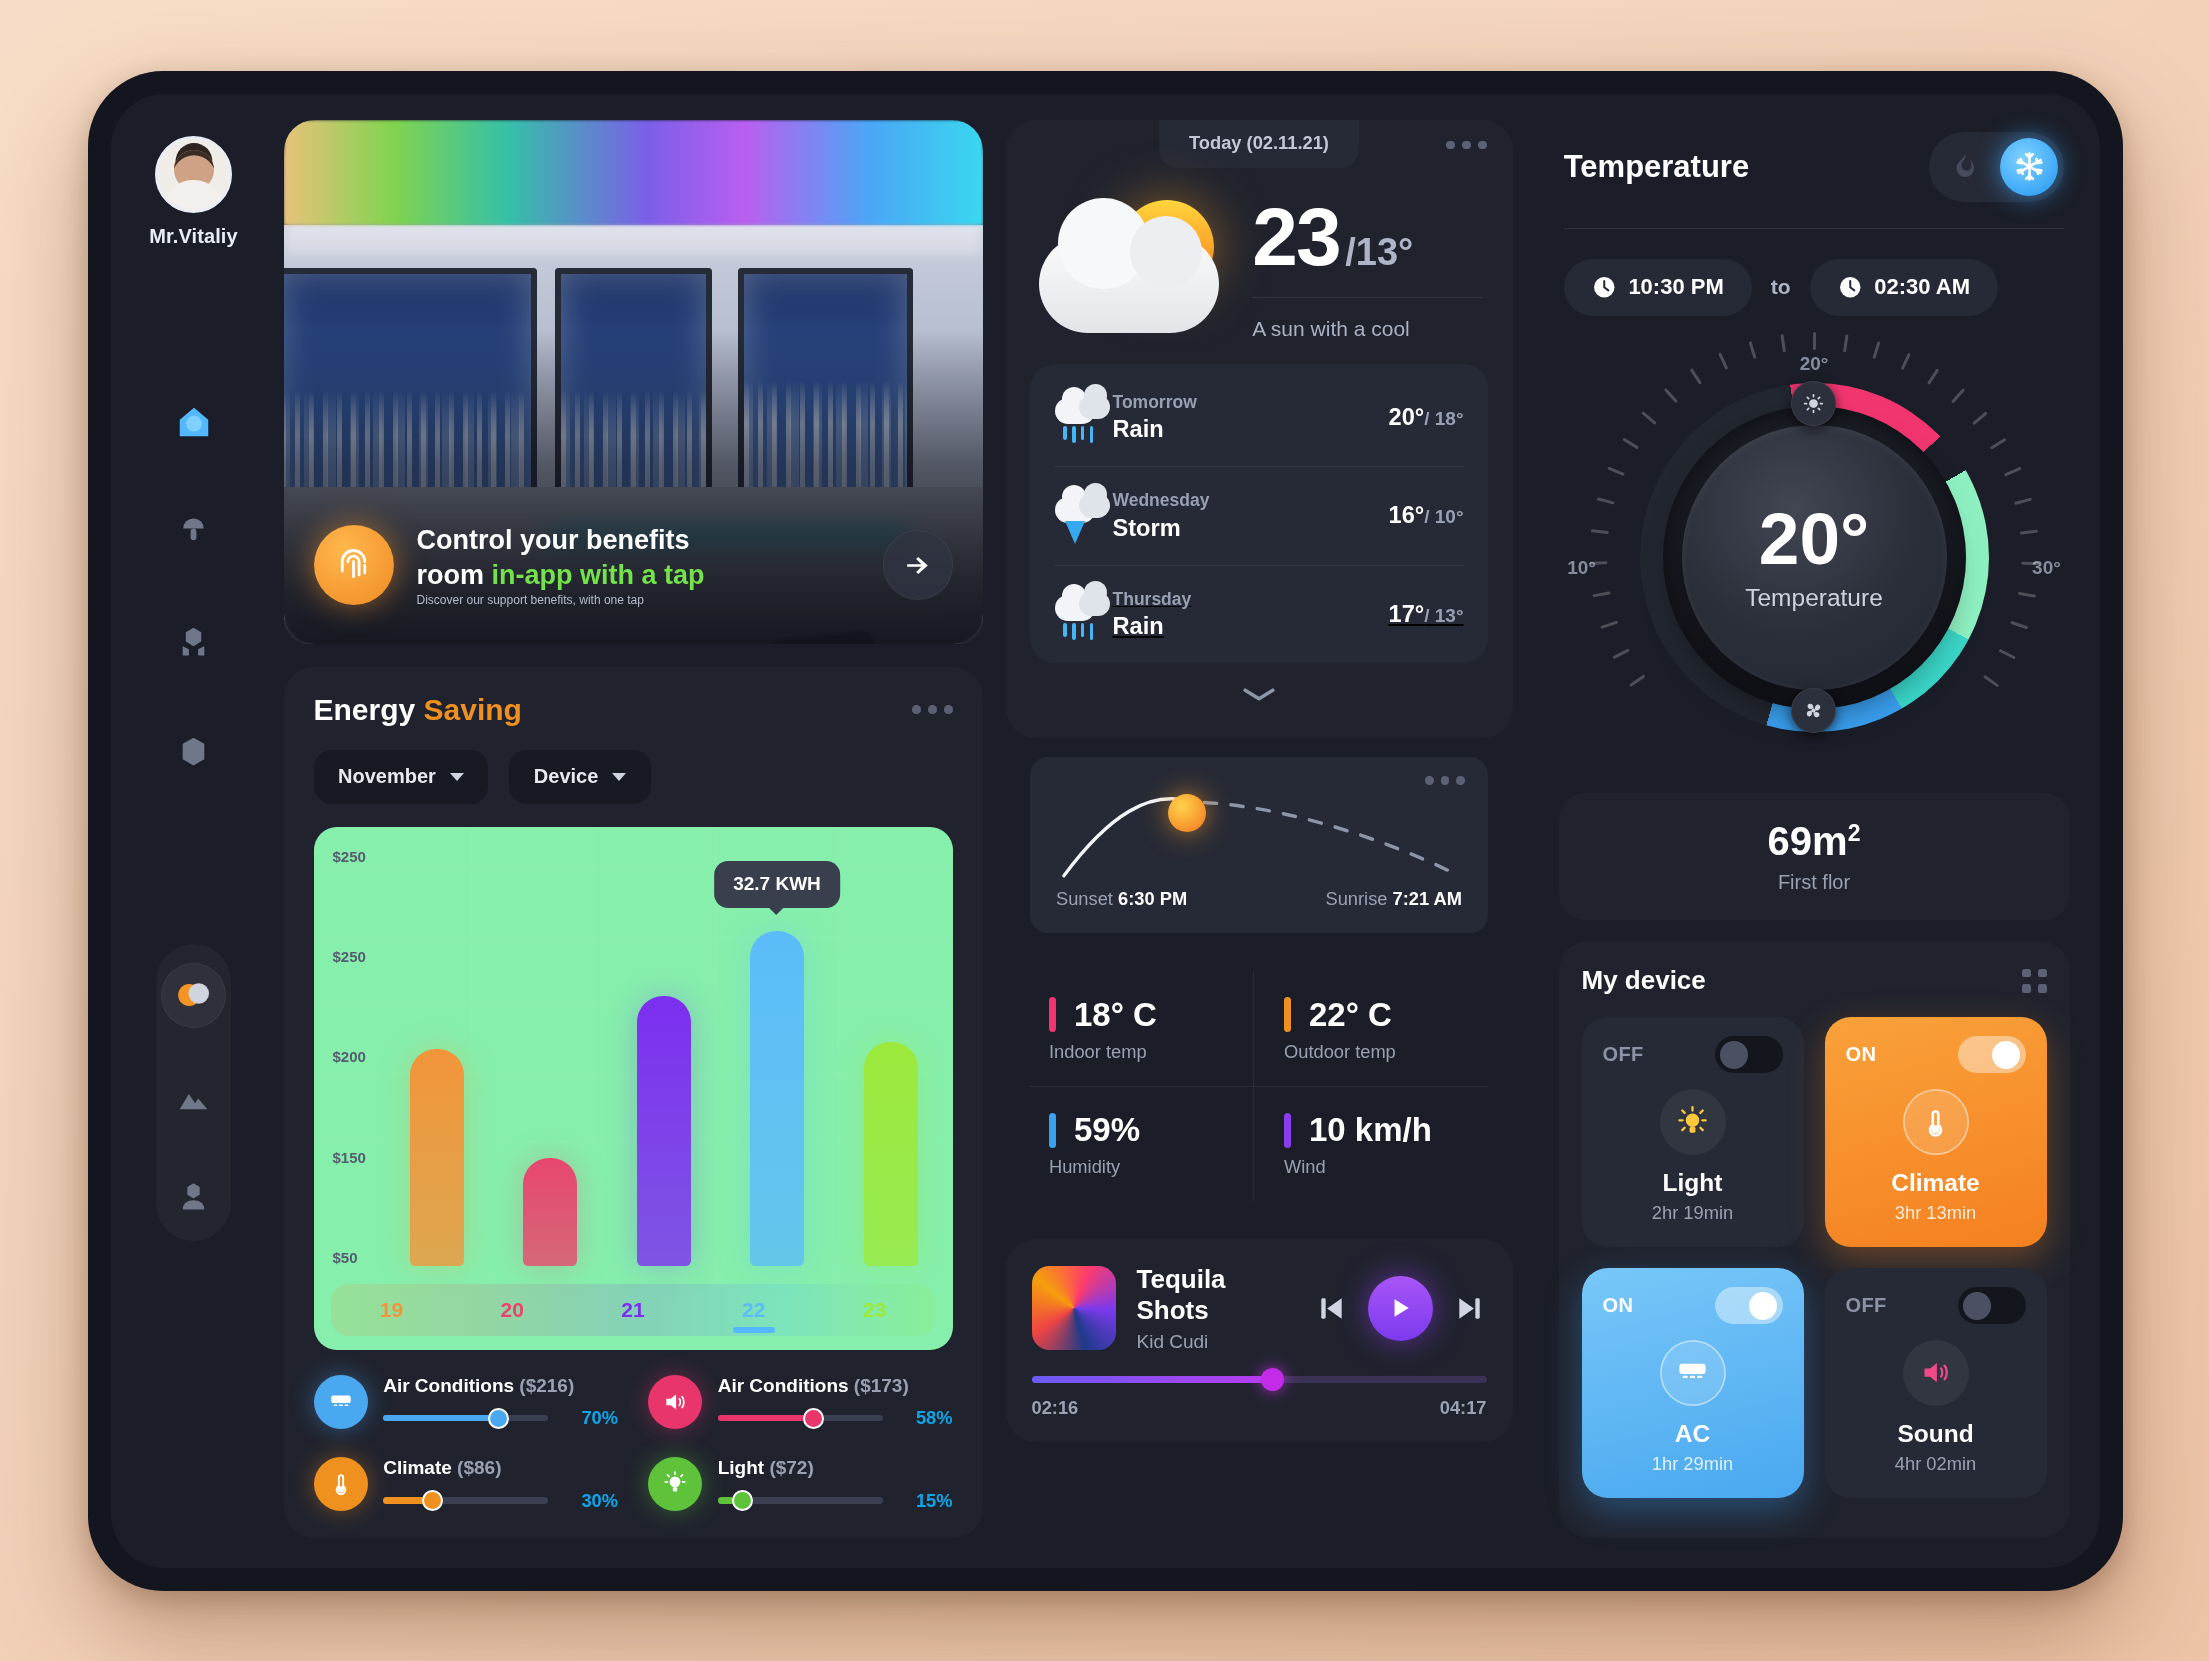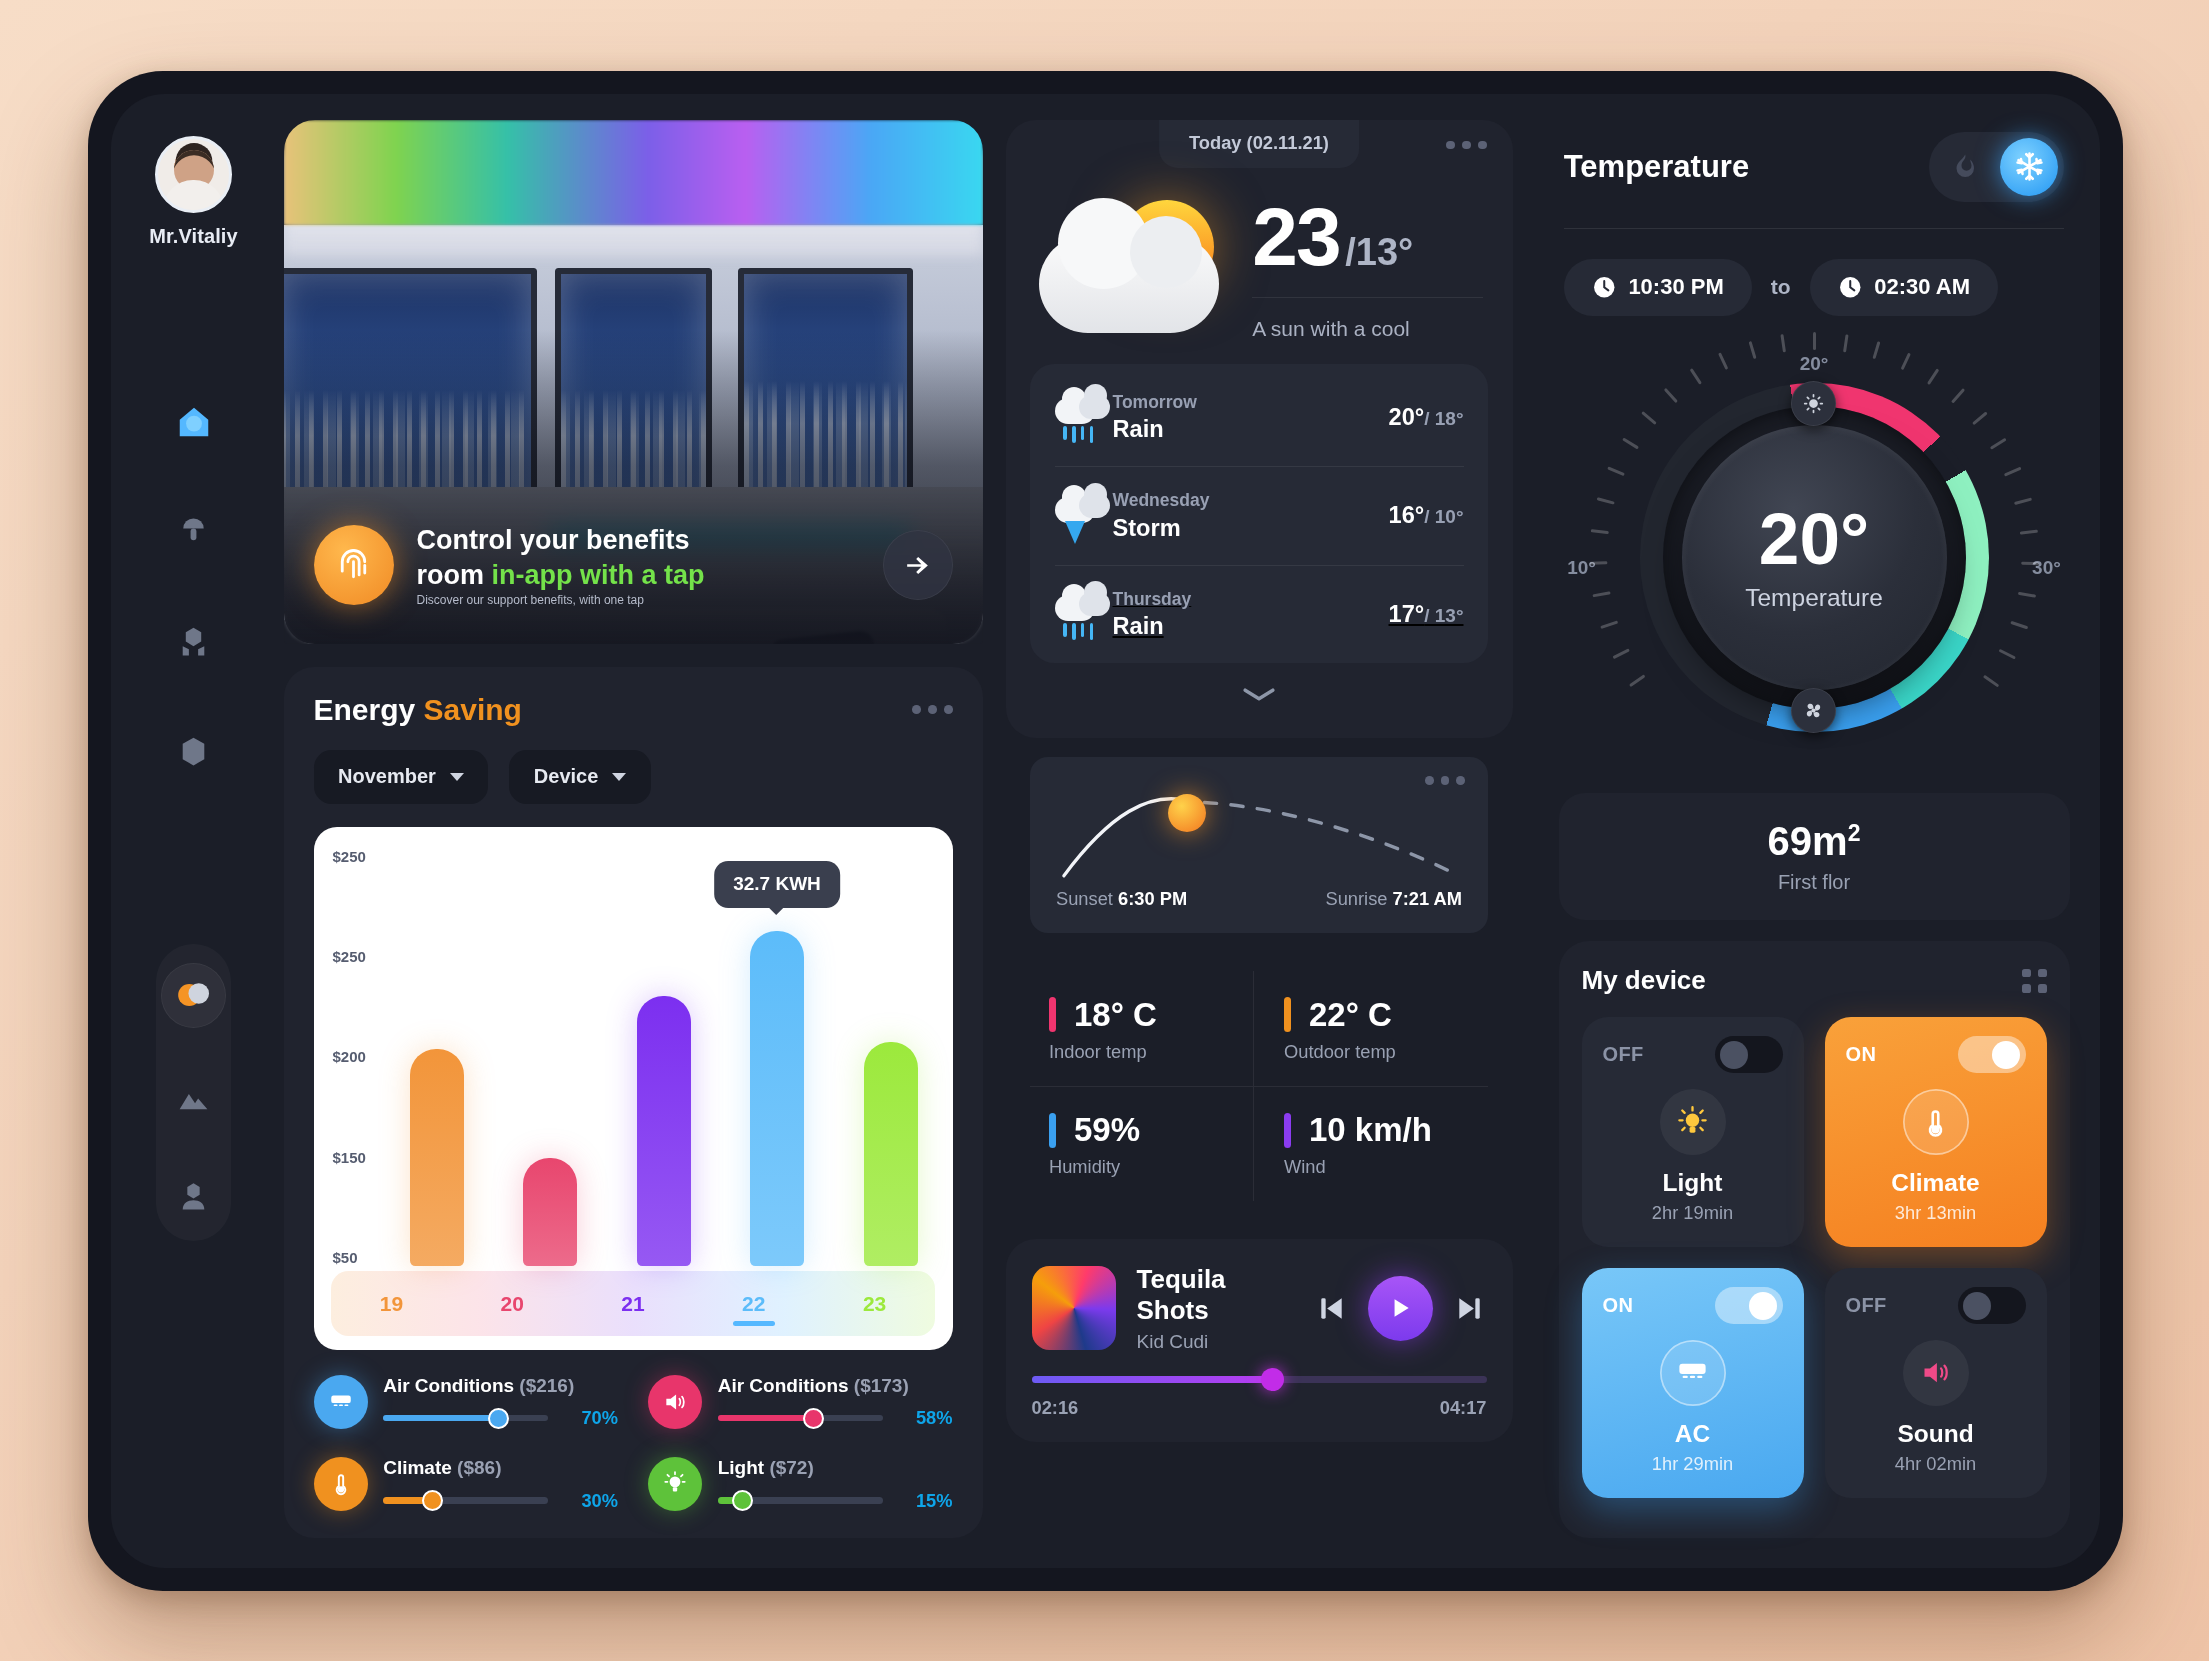--- a/index.html
+++ b/index.html
@@ -157,40 +157,40 @@
   .filters { display:flex; gap:21px; margin-top:23px; }
   .chip {
     height:54px; padding:0 24.5px; border-radius:17.5px; background:#171a23;
     display:flex; align-items:center; gap:14px; color:#e7eaf1; font-size:20px; font-weight:700;
     cursor:pointer;
   }
   .chev { width:0;height:0;border-left:7.9px solid transparent;border-right:7.9px solid transparent;border-top:8.7px solid #cfd4e0; }
 
   .chart-wrap {
     margin-top:23px; flex:1; border-radius:23px;
-    background:#ffffff; position:relative; padding:24.5px 23px 0 23px; overflow:hidden;
+    background:#86efac; position:relative; padding:24.5px 23px 0 23px; overflow:hidden;
   }
   .grid-lines { position:absolute; inset:0; }
   .grid-lines .h { position:absolute; left:0; right:0; height:0.9px; background:rgba(255,255,255,.045); }
   .grid-lines .v { position:absolute; top:0; bottom:65px; width:0.9px; background:rgba(255,255,255,.04); }
   .yax { position:absolute; left:19px; top:21px; bottom:84px; display:flex; flex-direction:column; justify-content:space-between; }
   .yax span { font-size:15px; color:#565d70; font-weight:600; }
   .bars {
     position:absolute; left:96px; right:35px; top:35px; bottom:84px;
     display:flex; align-items:flex-end; justify-content:space-between;
   }
   .bar { width:54px; border-radius:26px 26px 5.2px 5.2px; position:relative; }
   .tooltip {
     position:absolute; bottom:calc(100% + 23px); left:50%; transform:translateX(-50%);
     background:#3a3f4e; color:#fff; font-size:19px; font-weight:700;
     padding:12.2px 19px; border-radius:14px; white-space:nowrap;
   }
   .tooltip::after { content:''; position:absolute; left:50%; top:100%; margin-left:-7.9px; border:7.9px solid transparent; border-top-color:#3a3f4e; }
   .xaxis {
-    position:absolute; left:17.5px; right:17.5px; bottom:14px; height:65px; border-radius:17.5px;
+    position:absolute; left:17.5px; right:17.5px; bottom:14px; height:52px; border-radius:17.5px;
     background: linear-gradient(90deg, rgba(242,150,54,.16), rgba(233,60,100,.14), rgba(124,58,237,.16), rgba(80,180,255,.18), rgba(156,233,60,.16));
     display:flex; align-items:center;
   }
   .xtick { flex:1; text-align:center; font-size:21px; font-weight:700; position:relative; }
   .xtick .ul { position:absolute; left:50%; margin-left:-21px; bottom:-10.5px; width:42px; height:5.2px; border-radius:3.5px; background:#55b8ff; }
 
   .devices { margin-top:24.5px; display:grid; grid-template-columns:1fr 1fr; row-gap:28px; column-gap:30px; }
   .dev { display:flex; align-items:center; gap:15.7px; }
   .dev-ico { width:54px; height:54px; border-radius:50%; flex:0 0 54px; display:flex; align-items:center; justify-content:center; }
   .dev-body { flex:1; }

